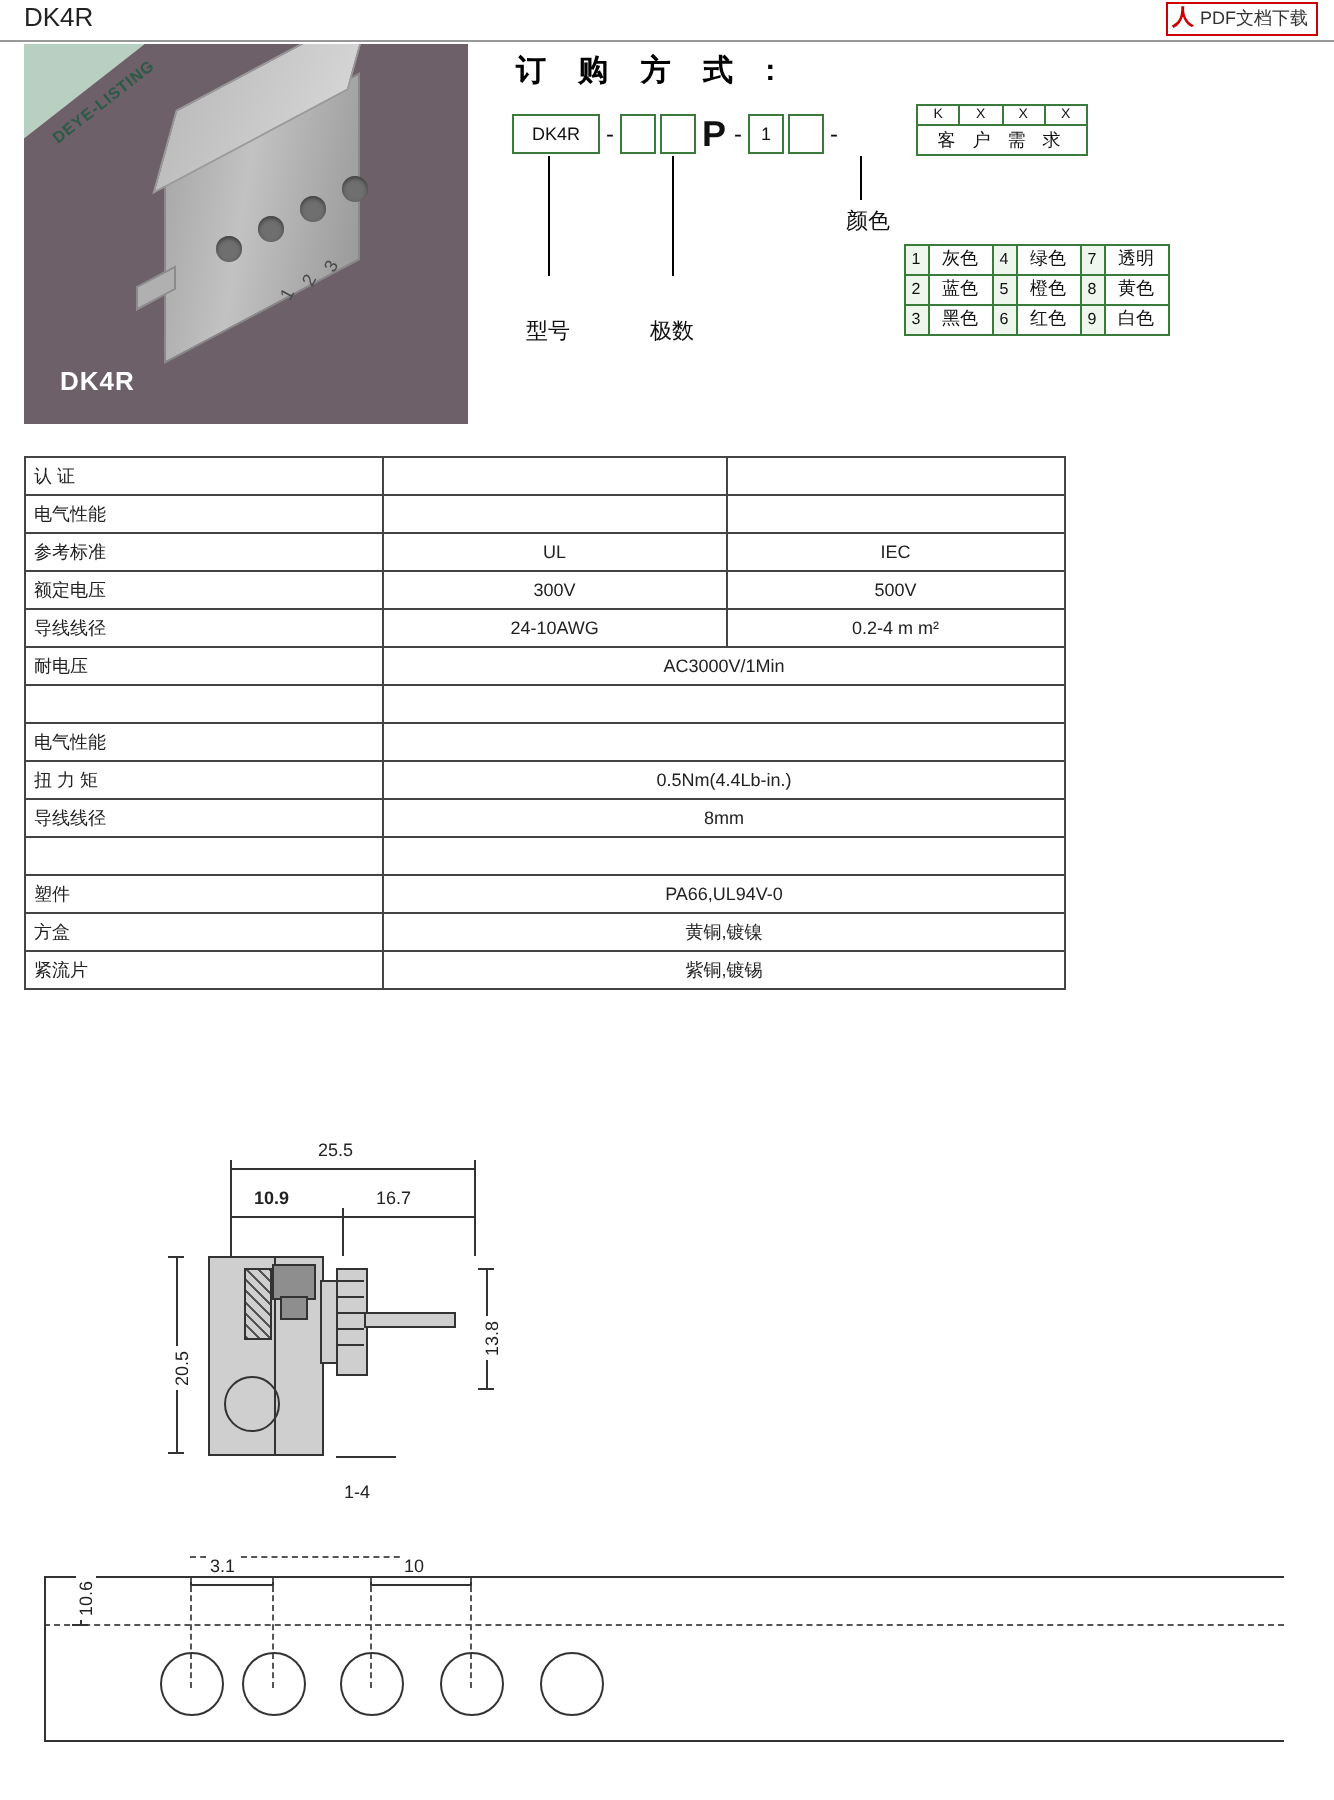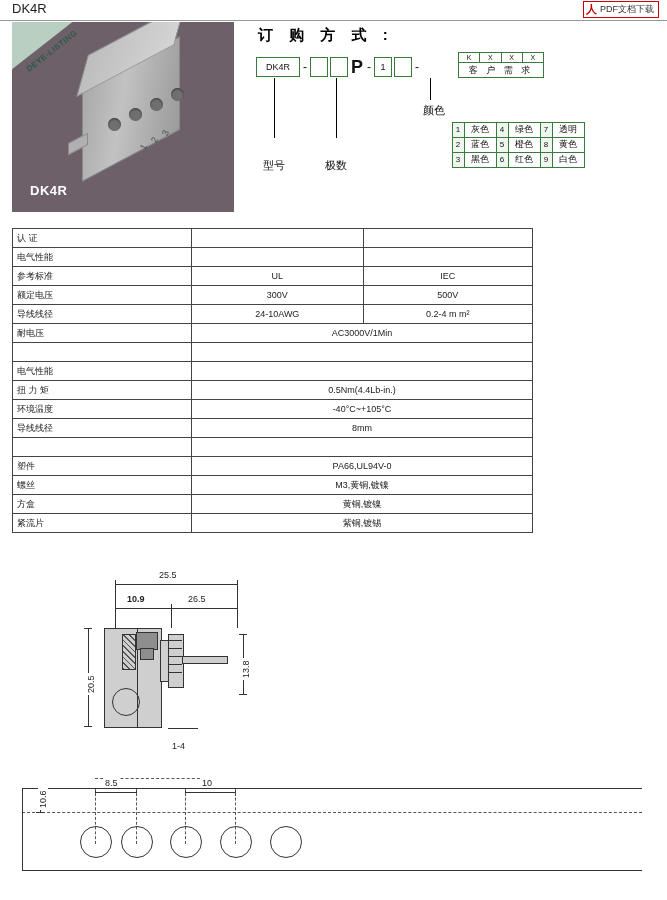--- a/index.html
+++ b/index.html
@@ -432,38 +432,30 @@
       </tr>
     <tr>
         <td class="k">电气性能</td>
         <td class="c" colspan="2"></td>
       </tr>
     <tr>
         <td class="k">扭 力 矩</td>
         <td class="c" colspan="2">0.5Nm(4.4Lb-in.)</td>
       </tr>
     <tr>
-        <td class="k">环境温度</td>
-        <td class="c" colspan="2">-40°C~+105°C</td>
-      </tr>
-    <tr>
         <td class="k">导线线径</td>
         <td class="c" colspan="2">8mm</td>
       </tr>
     <tr>
         <td class="k"></td>
         <td class="c" colspan="2"></td>
       </tr>
     <tr>
         <td class="k">塑件</td>
         <td class="c" colspan="2">PA66,UL94V-0</td>
-      </tr>
-    <tr>
-        <td class="k">螺丝</td>
-        <td class="c" colspan="2">M3,黄铜,镀镍</td>
       </tr>
     <tr>
         <td class="k">方盒</td>
         <td class="c" colspan="2">黄铜,镀镍</td>
       </tr>
     <tr>
         <td class="k">紧流片</td>
         <td class="c" colspan="2">紫铜,镀锡</td>
       </tr>
   </tbody>
@@ -476,21 +468,21 @@
   <div class="ln v" style="left:237px; top:20px; height:8px;"></div>
   <div class="dim-txt" style="left:157px; top:10px;">25.5</div>
 
   <div class="ln h" style="left:115px; top:48px; width:56px;"></div>
   <div class="ln v" style="left:115px; top:44px; height:8px;"></div>
   <div class="ln v" style="left:171px; top:44px; height:8px;"></div>
   <div class="dim-txt" style="left:125px; top:34px;font-weight:bold;">10.9</div>
 
   <div class="ln h" style="left:171px; top:48px; width:66px;"></div>
   <div class="ln v" style="left:237px; top:44px; height:8px;"></div>
-  <div class="dim-txt" style="left:186px; top:34px;">26.5</div>
+  <div class="dim-txt" style="left:186px; top:34px;">16.7</div>
 
   <div class="ln v" style="left:115px; top:24px; height:44px;"></div>
   <div class="ln v" style="left:171px; top:48px; height:20px;"></div>
   <div class="ln v" style="left:237px; top:24px; height:44px;"></div>
 
   <div class="solid-box fill-gray" style="left:104px; top:68px; width:56px; height:98px;"></div>
   <div class="solid-box fill-gray" style="left:104px; top:68px; width:32px; height:98px;"></div>
   <div class="solid-box hatch" style="left:122px; top:74px; width:12px; height:34px;"></div>
   <div class="solid-box fill-dark" style="left:136px; top:72px; width:20px; height:16px;"></div>
   <div class="solid-box fill-dark" style="left:140px; top:88px; width:12px; height:10px;"></div>
@@ -515,21 +507,21 @@
   <div class="ln h" style="left:239px; top:134px; width:8px;"></div>
   <div class="dim-txt vert" style="left:241px; top:120px;">13.8</div>
 
   <div class="ln h" style="left:168px; top:168px; width:30px;"></div>
   <div class="dim-txt" style="left:170px; top:166px;margin-top:15px;">1-4</div>
 
   <div class="dashed-h" style="left:95px; top:218px; width:110px;"></div>
   <div class="ln h" style="left:95px; top:232px; width:41px;"></div>
   <div class="ln v" style="left:95px; top:228px; height:8px;"></div>
   <div class="ln v" style="left:136px; top:228px; height:8px;"></div>
-  <div class="dim-txt" style="left:103px; top:218px;">8.5</div>
+  <div class="dim-txt" style="left:103px; top:218px;">3.1</div>
 
   <div class="ln h" style="left:185px; top:232px; width:50px;"></div>
   <div class="ln v" style="left:185px; top:228px; height:8px;"></div>
   <div class="ln v" style="left:235px; top:228px; height:8px;"></div>
   <div class="dim-txt" style="left:200px; top:218px;">10</div>
 
   <div class="dashed-v" style="left:95px; top:228px; height:56px;"></div>
   <div class="dashed-v" style="left:136px; top:228px; height:56px;"></div>
   <div class="dashed-v" style="left:185px; top:228px; height:56px;"></div>
   <div class="dashed-v" style="left:235px; top:228px; height:56px;"></div>

